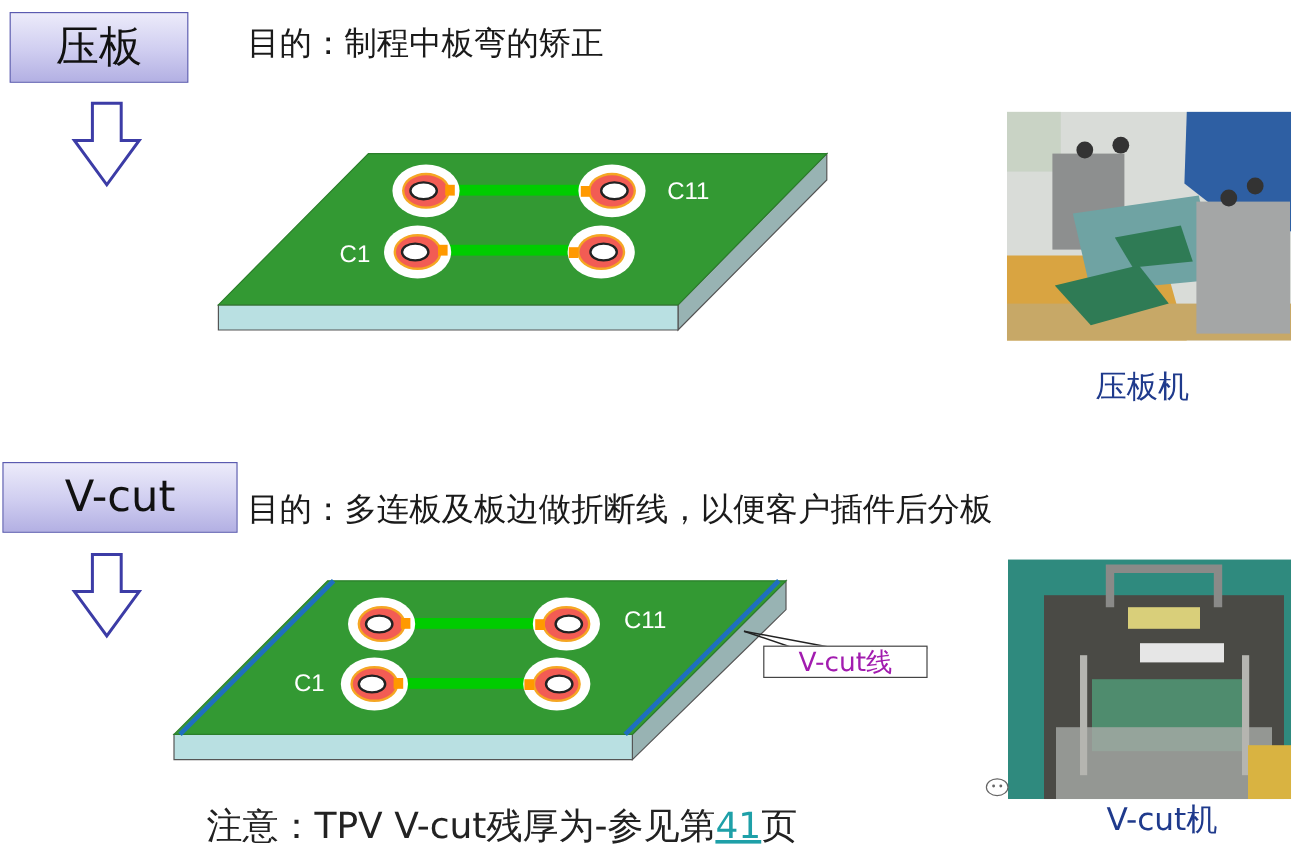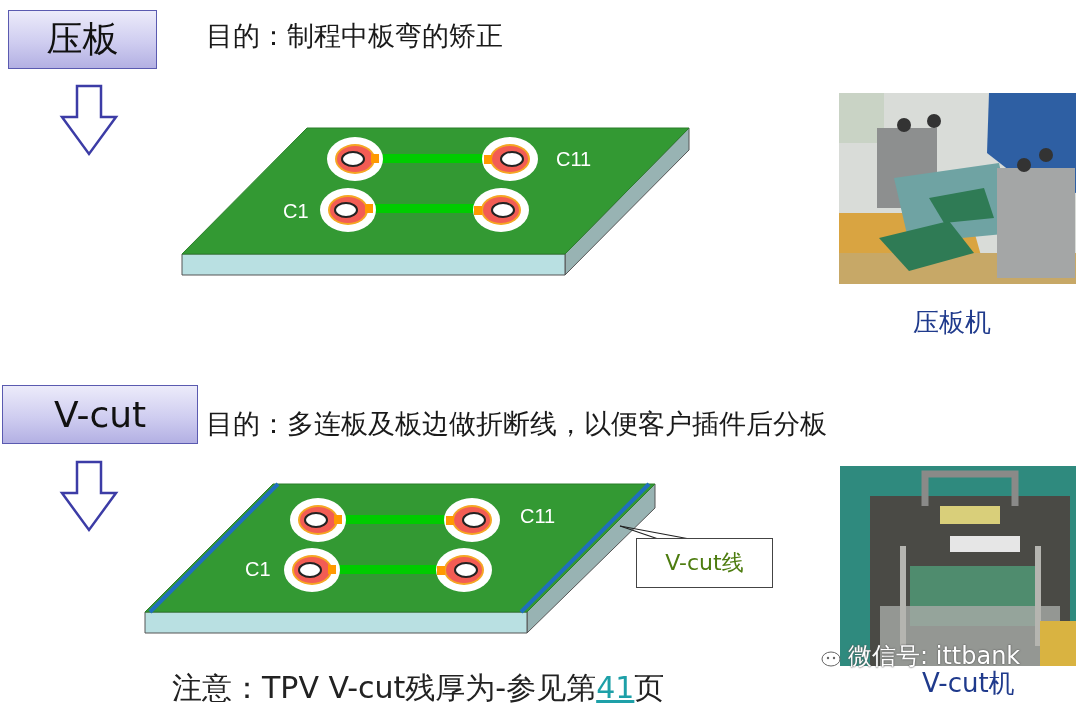--- a/index.html
+++ b/index.html
@@ -171,21 +171,21 @@
     <rect x="297" y="88" width="8" height="9" fill="#ff9900"></rect>
   </g>
   <text x="380" y="45" font-size="20" fill="#ffffff" font-family="Liberation Sans, sans-serif">C11</text>
   <text x="105" y="98" font-size="20" fill="#ffffff" font-family="Liberation Sans, sans-serif">C1</text>
 
   <polyline points="480,48 555,62" fill="none" stroke="#222" stroke-width="1.2"></polyline>
   <polyline points="480,48 533,66" fill="none" stroke="#222" stroke-width="1.2"></polyline>
   <line x1="555" y1="62" x2="633" y2="62" stroke="#222" stroke-width="1.2"></line>
 </svg>
 
-<div style="position:absolute; left:636px; top:538px; width:137px; height:50px; box-sizing:border-box; border:1.2px solid #444; background:#fff; display:flex; align-items:center; justify-content:center; font-size:22px; color:#4d7c0f;">
+<div style="position:absolute; left:636px; top:538px; width:137px; height:27px; box-sizing:border-box; border:1.2px solid #444; background:#fff; display:flex; align-items:center; justify-content:center; font-size:22px; color:#a21caf;">
   <span>V-cut线</span>
 </div>
 
 <div class="note" style="left:172px; top:668px;">
   <span>注意：TPV V-cut残厚为-参见第</span><span class="pageref">41</span><span>页</span>
 </div>
 
 <div class="photo" style="left:840px; top:466px; width:236px; height:200px;">
   <svg width="236" height="200" viewBox="0 0 236 200">
     <rect width="236" height="200" fill="#2f8a7e"></rect>
@@ -204,14 +204,13 @@
 </div>
 <div class="caption" style="left:922px; top:666px;">V-cut机</div>
 
 <div class="watermark" style="left:812px; top:640px;">
   <svg width="30" height="26" viewBox="0 0 30 26">
     <ellipse cx="12" cy="11" rx="10" ry="8" fill="none" stroke="#ffffff" stroke-width="2"></ellipse>
     <ellipse cx="19" cy="16" rx="9" ry="7" fill="#ffffff" stroke="#666" stroke-width="1"></ellipse>
     <circle cx="16" cy="15" r="1.2" fill="#666"></circle>
     <circle cx="22" cy="15" r="1.2" fill="#666"></circle>
   </svg>
-  <span>微信号: ittbank</span>
 </div>
 
 </body></html>

